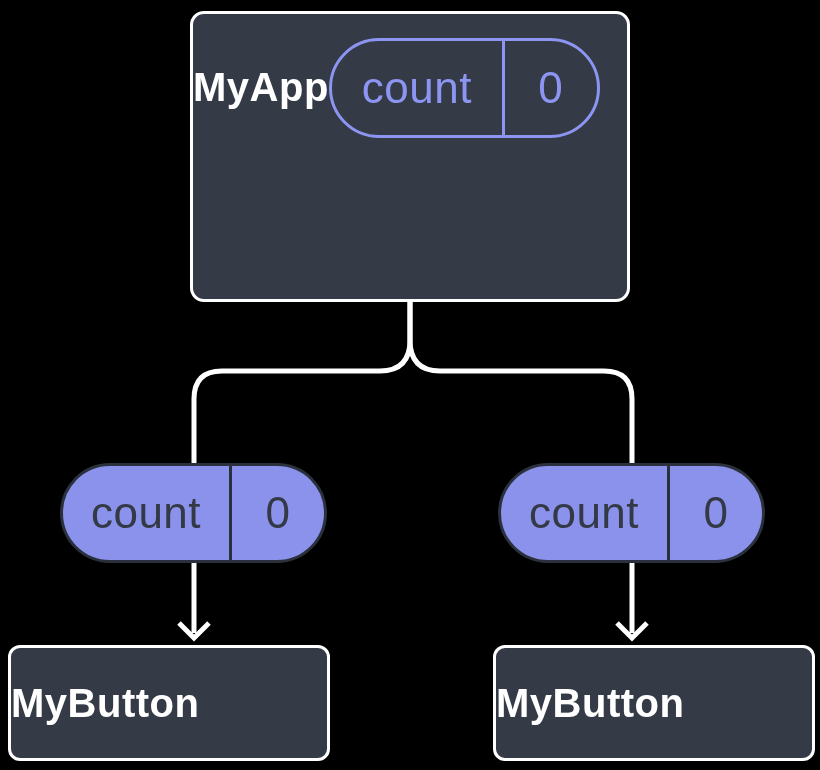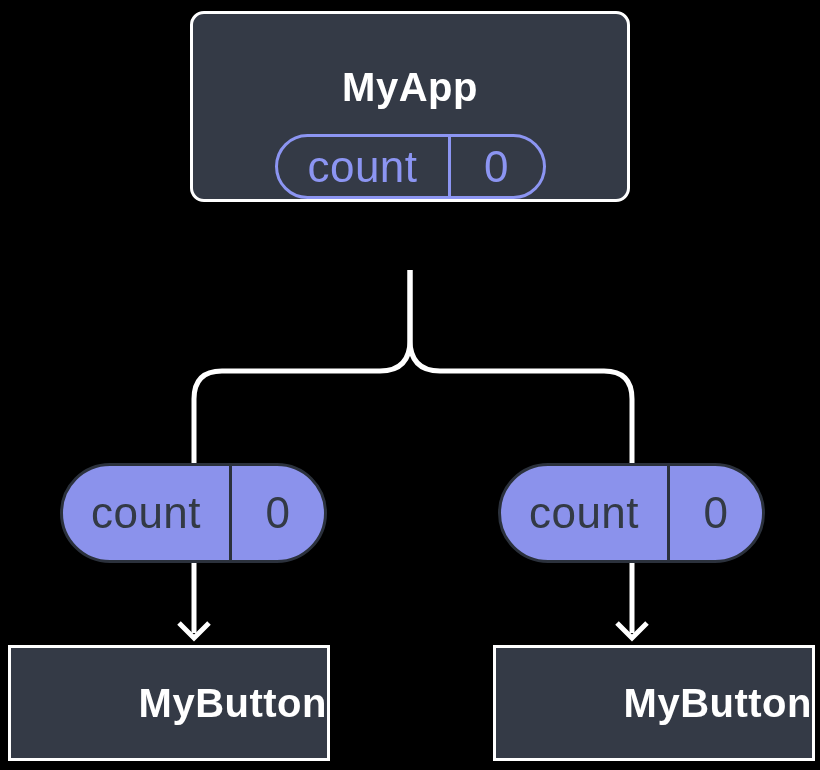--- a/index.html
+++ b/index.html
@@ -28,25 +28,25 @@
     stroke-linecap: butt;
   }
   .node {
     position: absolute;
     background: var(--node-fill, #343A46);
     border: 3px solid var(--node-border, #fff);
     box-sizing: border-box;
   }
   .node.root {
     left: 190px; top: 11px;
-    width: 440px; height: 191px;
+    width: 440px; height: 291px;
     border-radius: 14px;
     display: flex;
-    flex-direction: column;
-    align-items: center;
+    flex-direction: row;
+    align-items: flex-start;
   }
   .node-title {
     color: #ffffff;
     font-size: 40px;
     font-weight: 700;
     letter-spacing: 0.5px;
     line-height: 1.15;
   }
   .node.root .node-title {
     margin-top: 50px;
@@ -96,24 +96,24 @@
     color: var(--state-text-dark, #333A45);
   }
   .pill.filled .pill-divider {
     background: var(--state-pill-border, #2B313C);
   }
   .pill.filled.left  { left: 60px;  top: 463px; }
   .pill.filled.right { left: 498px; top: 463px; }
   .node.leaf {
     width: 322px;
     height: 116px;
-    border-radius: 0;
+    border-radius: 12px;
     display: flex;
     align-items: center;
-    justify-content: flex-end;
+    justify-content: flex-start;
   }
   .node.leaf.left  { left: 8px;   top: 645px; }
   .node.leaf.right { left: 493px; top: 645px; }
 </style>
 </head>
 <body>
 
 <div class="canvas">
 
   <svg class="connectors" viewBox="0 0 820 770" aria-hidden="true">

